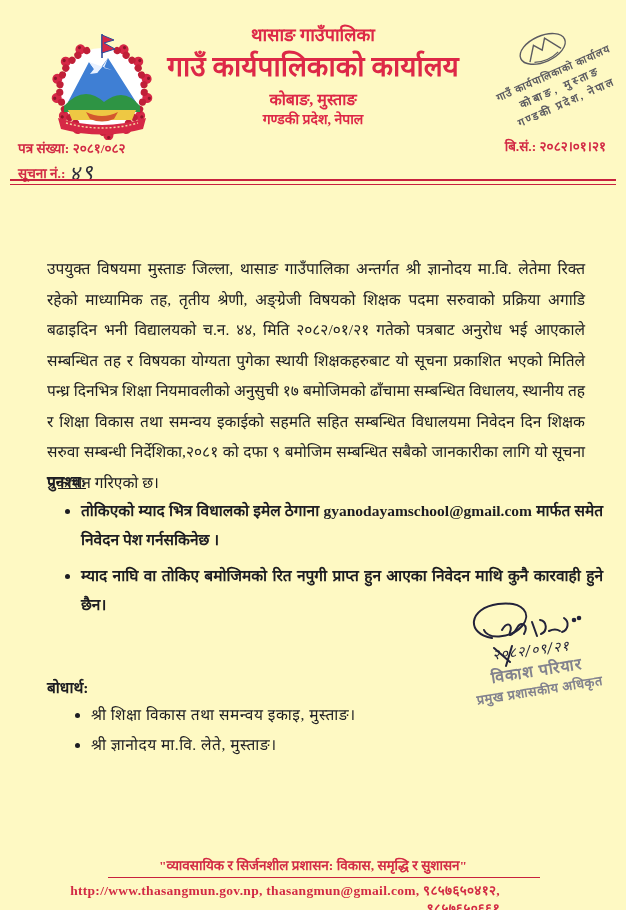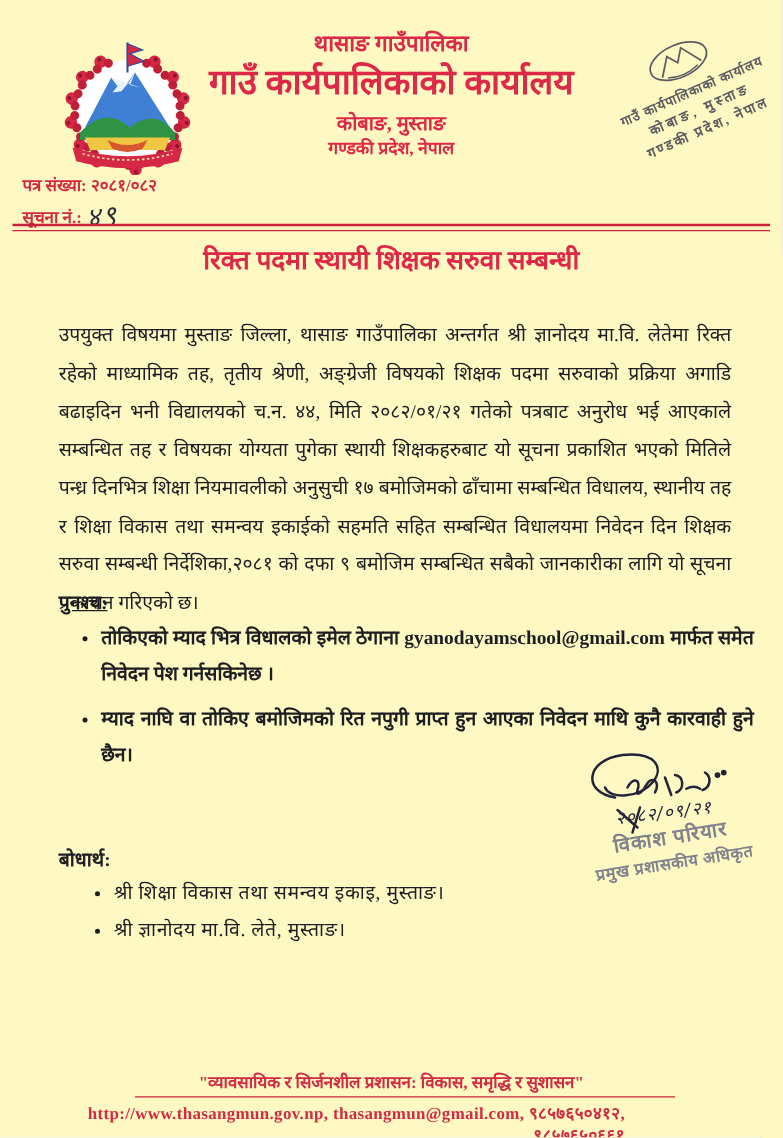--- a/index.html
+++ b/index.html
@@ -220,26 +220,29 @@
       <span>पत्र संख्या:</span>
       <span>२०८१/०८२</span>
     </div>
     <div>
       <span>सूचना नं.:</span>
       <span class="hand-num">४९</span>
     </div>
   </div>
 
   <div class="meta-right">
+    <div>
+      <span>बि.सं.:</span>
+      <span>२०८२।०१।२१</span>
+    </div>
   </div>
 
   <div class="rule-double"></div>
 
   <div class="title">
-    <div class="t1">रिक्त पदमा स्थायी शिक्षक सरुवा सम्बन्धी</div>
   </div>
 
   <div class="body-par">उपयुक्त विषयमा मुस्ताङ जिल्ला, थासाङ गाउँपालिका अन्तर्गत श्री ज्ञानोदय मा.वि. लेतेमा रिक्त रहेको माध्यामिक तह, तृतीय श्रेणी, अङ्ग्रेजी विषयको शिक्षक पदमा सरुवाको प्रक्रिया अगाडि बढाइदिन भनी विद्यालयको च.न. ४४, मिति २०८२/०१/२१ गतेको पत्रबाट अनुरोध भई आएकाले सम्बन्धित तह र विषयका योग्यता पुगेका स्थायी शिक्षकहरुबाट यो सूचना प्रकाशित भएको मितिले पन्ध्र दिनभित्र शिक्षा नियमावलीको अनुसुची १७ बमोजिमको ढाँचामा सम्बन्धित विधालय, स्थानीय तह र शिक्षा विकास तथा समन्वय इकाईको सहमति सहित सम्बन्धित विधालयमा निवेदन दिन शिक्षक सरुवा सम्बन्धी निर्देशिका,२०८१ को दफा ९ बमोजिम सम्बन्धित सबैको जानकारीका लागि यो सूचना प्रकाशन गरिएको छ।</div>
 
   <div class="punashcha-h">पुनश्च:</div>
   <ul class="blist">
     <li>तोकिएको म्याद भित्र विधालको इमेल ठेगाना gyanodayamschool@gmail.com मार्फत समेत निवेदन पेश गर्नसकिनेछ ।</li>
     <li>म्याद नाघि वा तोकिए बमोजिमको रित नपुगी प्राप्त हुन आएका निवेदन माथि कुनै कारवाही हुने छैन।</li>
   </ul>
 

